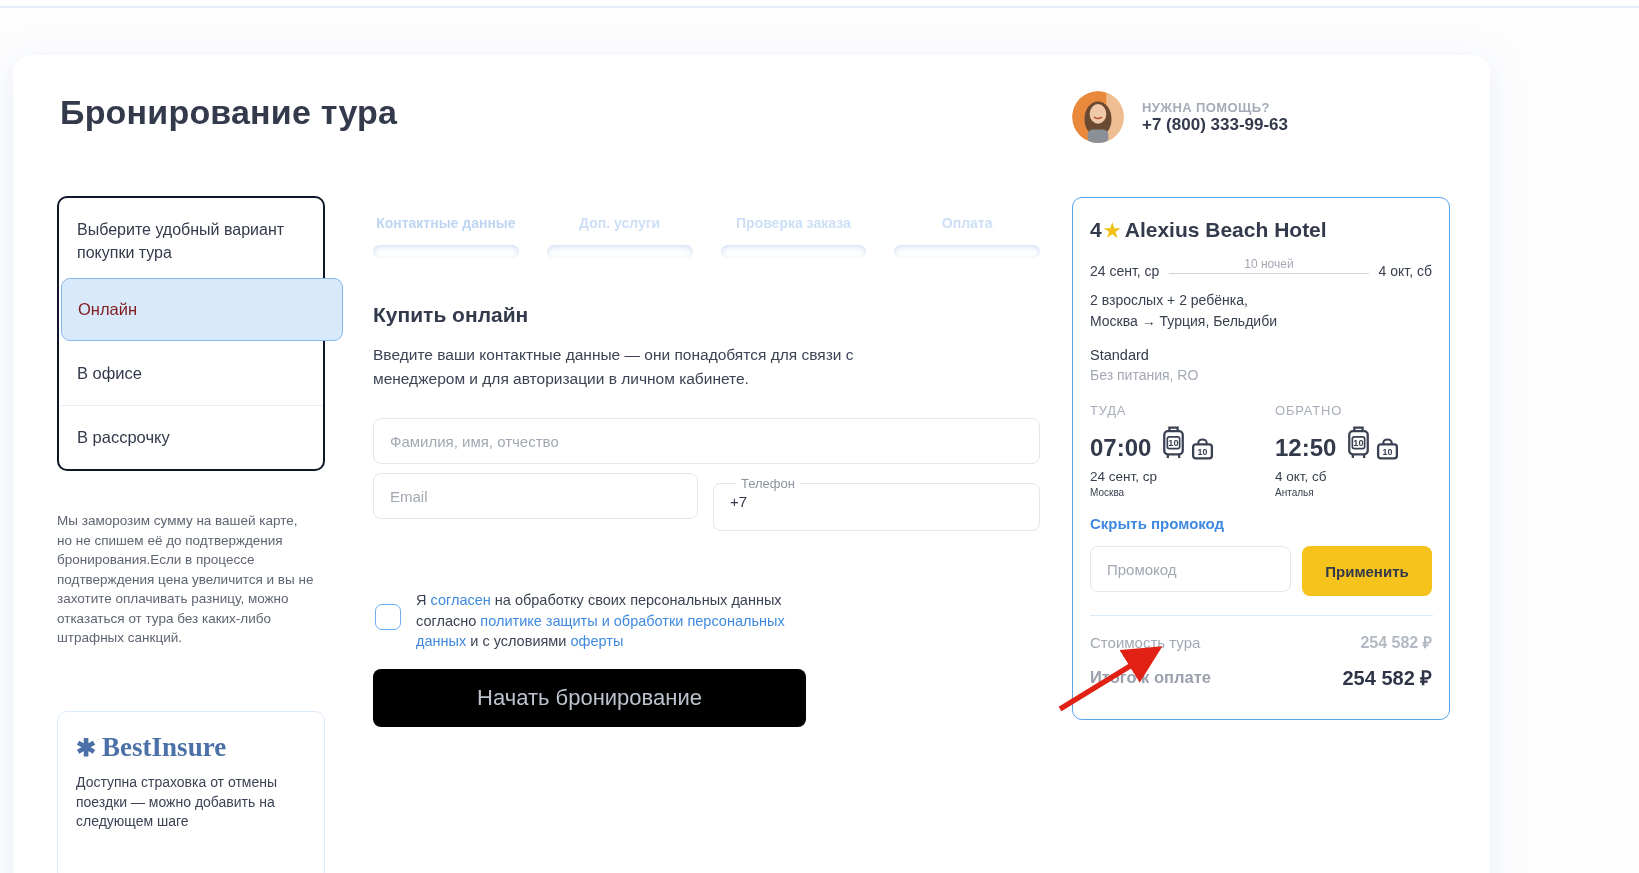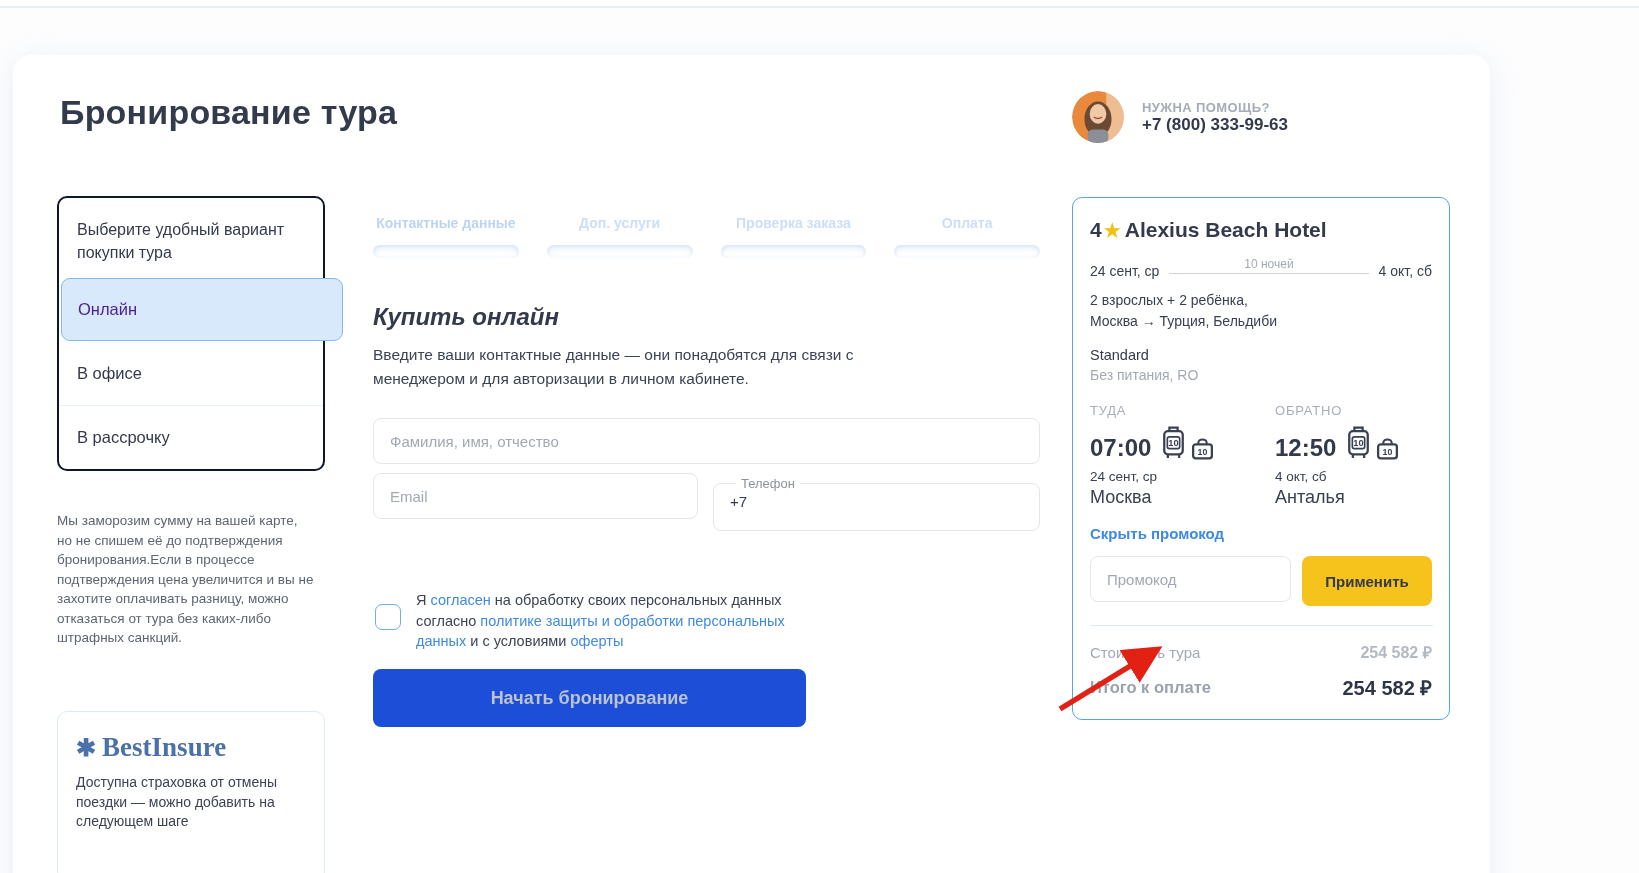--- a/index.html
+++ b/index.html
@@ -27,62 +27,62 @@
   .help-label { font-size:13px; font-weight:700; color:#a5abb7; letter-spacing:.4px; }
   .help-phone { font-size:17px; font-weight:700; color:#333a4b; }
 
   
   .option-card { position:absolute; left:44px; top:141px; width:268px; border:2px solid #0f172a; border-radius:10px; background:#fff; }
   .option-header { padding:20px 18px 14px 18px; font-size:16px; color:#333a4b; line-height:1.45; }
   .option-selected {
     position:relative; left:2px; width:282px; height:63px;
     background:#d9e9fc; border:1.5px solid #86b9ee; border-radius:9px;
     display:flex; align-items:center; padding-left:16px;
-    font-size:16.5px; color:#4c1d95; cursor:pointer;
+    font-size:16.5px; color:#7f1d1d; cursor:pointer;
   }
   .option-item { height:64px; display:flex; align-items:center; padding-left:18px; font-size:16.5px; color:#333a4b; cursor:pointer; }
   .option-item + .option-item { border-top:1px solid #e9eff8; }
 
   .freeze-note { position:absolute; left:44px; top:456px; width:258px; font-size:13.5px; line-height:1.45; color:#5e6572; }
   .insurance-card { position:absolute; left:44px; top:656px; width:268px; height:170px; border:1px solid #ddeaf8; border-radius:10px; background:#fff; padding:20px 18px; }
   .insurance-logo { font-family:"Liberation Serif", serif; font-weight:700; font-size:27px; color:#4c70a8; margin-bottom:10px; }
   .insurance-logo .star-glyph { font-size:24px; margin-right:6px; }
   .insurance-text { font-size:14px; line-height:1.4; color:#3c4354; }
 
   
   .steps { position:absolute; left:360px; top:148px; width:667px; display:flex; gap:28px;margin-top:12px; }
   .step { flex:1; text-align:center; }
   .step-label { font-size:14px; font-weight:700; color:#ccdff6; margin-bottom:14px; white-space:nowrap; }
   .step.active .step-label { color:#bdd5f1; }
   .step-bar { height:13px; border-radius:8px; background:#fdfeff; box-shadow: inset 0 2px 5px rgba(176,200,234,.55), 0 1px 0 #fff; }
 
   
-  .form-heading { position:absolute; left:360px; top:248px; font-size:24px; font-weight:700; color:#333a4b;font-style:italic; }
+  .form-heading { position:absolute; left:360px; top:248px; font-size:21px; font-weight:700; color:#333a4b; }
   .form-desc { position:absolute; left:360px; top:288px; width:570px; font-size:15.5px; line-height:1.55; color:#3c4354; }
   .txt-input {
     border:1px solid #e3e6ea; border-radius:8px; background:#fff;
     font-family:"Liberation Sans", sans-serif; font-size:15px; color:#333a4b;
     padding:0 16px; outline:none;
   }
   .txt-input::placeholder { color:#a2a8b3; }
   .input-fullname { position:absolute; left:360px; top:363px; width:667px; height:46px; }
   .input-email { position:absolute; left:360px; top:418px; width:325px; height:46px; }
   .phone-fieldset { position:absolute; left:700px; top:421px; width:327px; height:55px; border:1px solid #e3e6ea; border-radius:8px; }
   .phone-fieldset legend { margin-left:22px; padding:0 5px; font-size:13px; color:#8d939e; }
   .phone-input { border:none; outline:none; width:280px; font-family:"Liberation Sans", sans-serif; font-size:15px; color:#333a4b; padding:2px 0 0 16px; background:transparent; }
 
   .consent-row { position:absolute; left:362px; top:535px; width:450px; display:flex; gap:15px; }
   .checkbox { flex:0 0 auto; width:26px; height:26px; margin-top:14px; border:1.5px solid #6caef1; border-radius:7px; background:#fff; cursor:pointer; }
   .consent-text { font-size:14.5px; line-height:1.42; color:#3c4354; }
   .consent-text .lnk { color:#3f8ae0; cursor:pointer; }
 
   .submit-btn {
     position:absolute; left:360px; top:614px; width:433px; height:58px;
-    background:#1d4ed8; border:none; border-radius:8px;
-    font-family:"Liberation Sans", sans-serif; font-size:18px; font-weight:700; color:#bcc3ce; cursor:default;
+    background:#000000; border:none; border-radius:8px;
+    font-family:"Liberation Sans", sans-serif; font-size:22px; font-weight:400; color:#bcc3ce; cursor:default;
   }
 
   
   .hotel-card {
     position:absolute; left:1059px; top:142px; width:378px; height:523px;
     border:1.5px solid #57a3ea; border-radius:10px; background:#fff; padding:20px 17px 0 17px;
   }
   .hotel-title { font-size:21px; font-weight:700; color:#333a4b; }
   .hotel-title .star-icon { color:#f2c115; font-size:19px; margin:0 4px 0 2px; }
   .dates-row { display:flex; align-items:flex-end; margin-top:15px; font-size:14px; color:#39404f; }
@@ -94,21 +94,21 @@
   .room-line { margin-top:15px; font-size:14.5px; color:#333a4b; }
   .meal-line { margin-top:4px; font-size:14px; color:#a3a9b4; }
   .flights { display:flex; margin-top:20px; }
   .flight-col { width:172px; }
   .flight-col.inbound { margin-left:28px; }
   .flight-label { font-size:13px; color:#a8aeb9; letter-spacing:.8px; }
   .time-row { display:flex; align-items:flex-end; gap:8px; margin-top:6px; }
   .flight-time { font-size:24px; font-weight:700; color:#333a4b; }
   .bag-icons { display:flex; align-items:flex-end; gap:2px; margin-bottom:1px; }
   .flight-date { margin-top:7px; font-size:13.5px; color:#39404f; }
-  .flight-city { margin-top:3px; font-size:18px; color:#39404f; }
+  .flight-city { margin-top:3px; font-size:10px; color:#39404f; }
   .promo-toggle { display:inline-block; margin-top:17px; font-size:15px; font-weight:700; color:#3f8ae0; cursor:pointer; }
   .promo-row { display:flex; gap:11px; margin-top:13px; }
   .promo-input { width:201px; height:46px; }
   .apply-btn { width:130px; height:50px; background:#f6c31c; border:none; border-radius:8px; font-family:"Liberation Sans", sans-serif; font-size:15px; font-weight:700; color:#333a4b; cursor:pointer; }
   .summary-divider { border:none; border-top:1px solid #ddebf7; margin:19px -1px 0 0; }
   .price-row { display:flex; justify-content:space-between; align-items:center; margin-top:15px; }
   .price-label { font-size:15px; color:#a3a9b4; }
   .price-value { font-size:16px; font-weight:700; color:#b3b9c3; }
   .total-row { display:flex; justify-content:space-between; align-items:center; margin-top:11px; }
   .total-label { font-size:16.5px; font-weight:700; color:#9aa1ad; }

